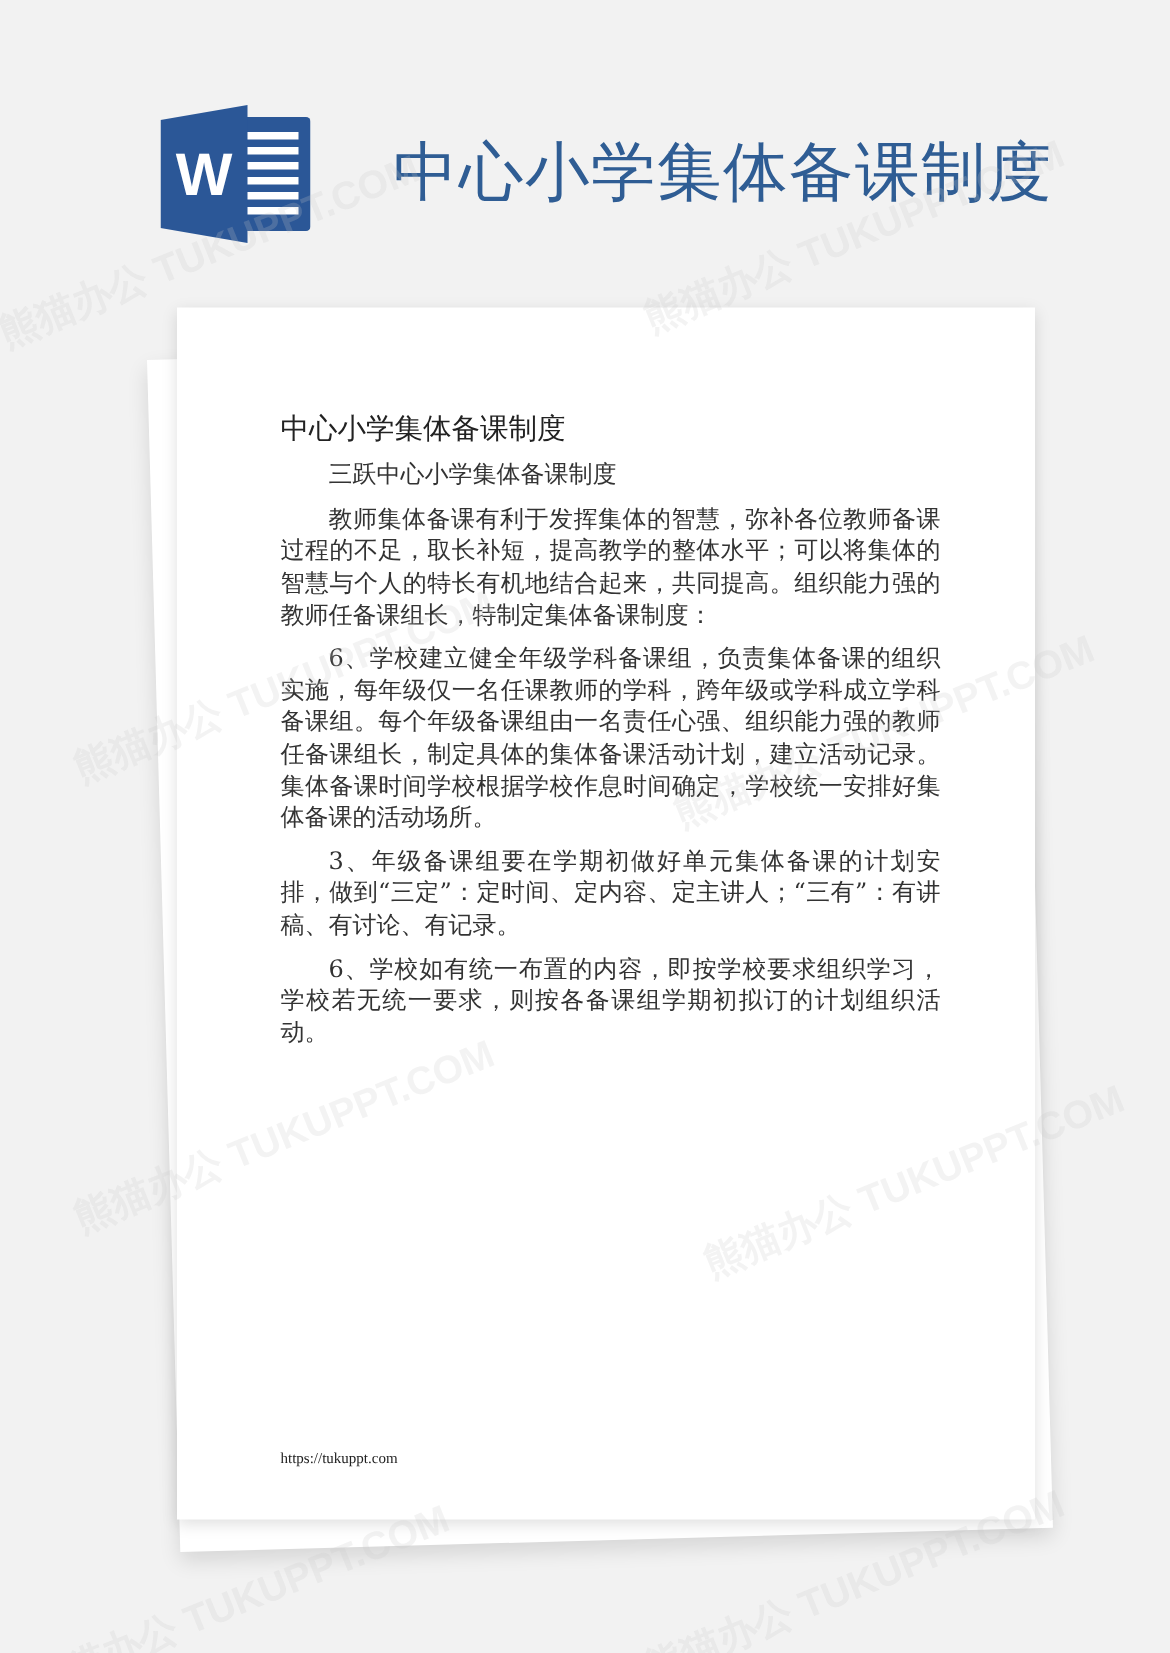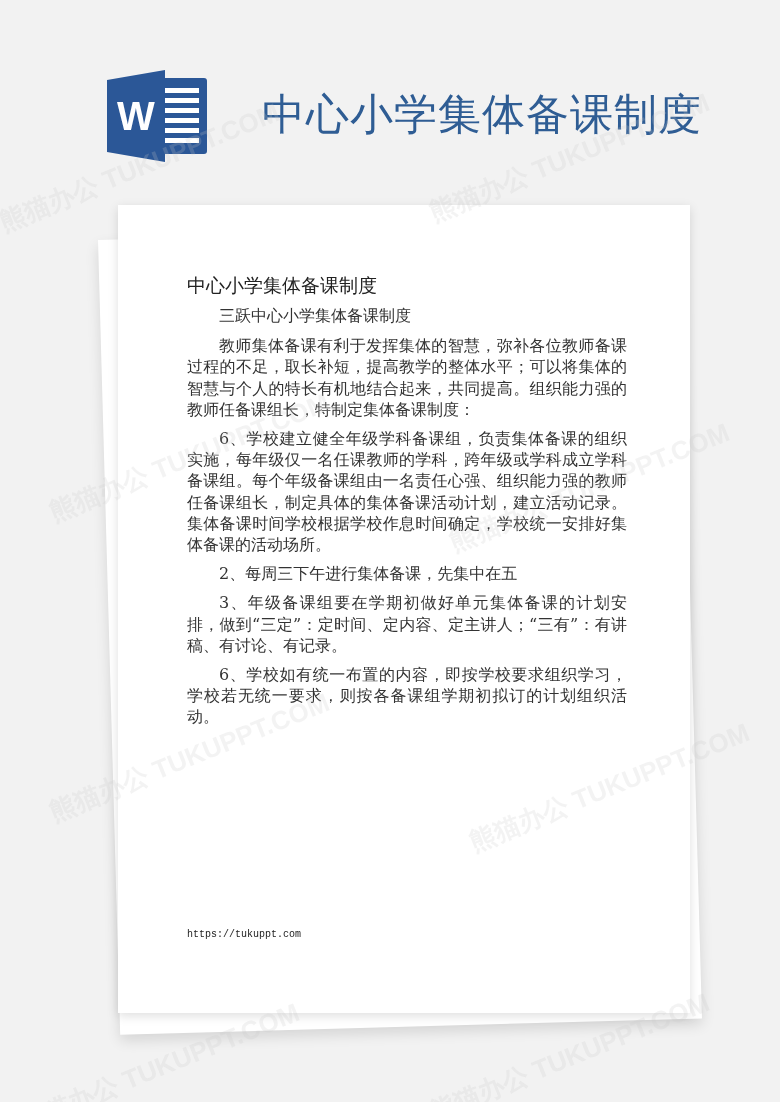--- a/index.html
+++ b/index.html
@@ -29,22 +29,22 @@
     font-family: "DejaVu Sans", "Liberation Sans", sans-serif;
     font-size: 19px; color: #222; white-space: nowrap;
   }
   .body-text {
     position: absolute; left: 69px; top: 100px; width: 440px;
     font-size: 16px; line-height: 21.2px; color: #333;
   }
   .body-text p { margin: 0 0 8px 0; text-indent: 2em; text-align: justify; }
   .body-text p.sub { margin-bottom: 9px; }
   .footer-url {
-    position: absolute; left: 69px; top: 724px;
-    font-family: Liberation Mono, monospace; font-size: 10px; color: #222; text-align: right;
+    position: absolute; left: 69px; top: 762px;
+    font-family: Liberation Serif, serif; font-size: 10px; color: #222; text-align: right;
   }
   .wm {
     position: absolute; font-family: "Liberation Sans", sans-serif;
     font-size: 26px; font-weight: bold; color: rgba(200,200,200,0.22);
     transform: rotate(-22deg); white-space: nowrap; pointer-events: none;
   }
 </style>
 </head>
 <body>
 
@@ -64,21 +64,20 @@
 </div>
 
 <div class="back-page"></div>
 
 <div class="page">
   <div class="doc-title">中心小学集体备课制度</div>
   <div class="body-text">
     <p class="sub">三跃中心小学集体备课制度</p>
     <p>教师集体备课有利于发挥集体的智慧，弥补各位教师备课过程的不足，取长补短，提高教学的整体水平；可以将集体的智慧与个人的特长有机地结合起来，共同提高。组织能力强的教师任备课组长，特制定集体备课制度：</p>
     <p>6、学校建立健全年级学科备课组，负责集体备课的组织实施，每年级仅一名任课教师的学科，跨年级或学科成立学科备课组。每个年级备课组由一名责任心强、组织能力强的教师任备课组长，制定具体的集体备课活动计划，建立活动记录。集体备课时间学校根据学校作息时间确定，学校统一安排好集体备课的活动场所。</p>
-    <p>2、每周三下午进行集体备课，先集中在五</p>
     <p>3、年级备课组要在学期初做好单元集体备课的计划安排，做到“三定”：定时间、定内容、定主讲人；“三有”：有讲稿、有讨论、有记录。</p>
     <p>6、学校如有统一布置的内容，即按学校要求组织学习，学校若无统一要求，则按各备课组学期初拟订的计划组织活动。</p>
   </div>
   <div class="footer-url">https://tukuppt.com</div>
 </div>
 
 <div class="wm" style="left:-10px; top:150px;">熊猫办公 TUKUPPT.COM</div>
 <div class="wm" style="left:420px; top:140px;">熊猫办公 TUKUPPT.COM</div>
 <div class="wm" style="left:40px; top:440px;">熊猫办公 TUKUPPT.COM</div>
 <div class="wm" style="left:440px; top:470px;">熊猫办公 TUKUPPT.COM</div>

